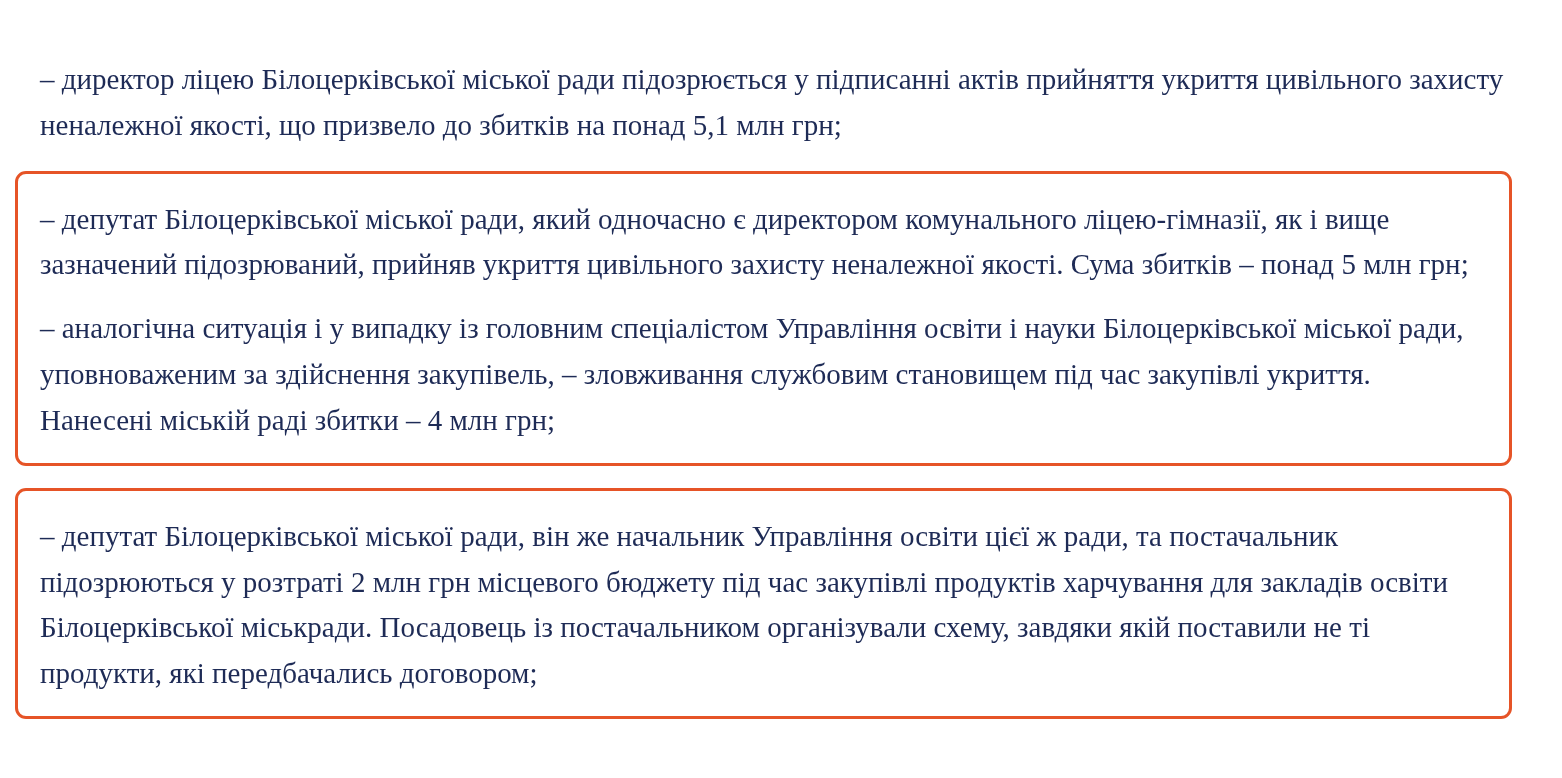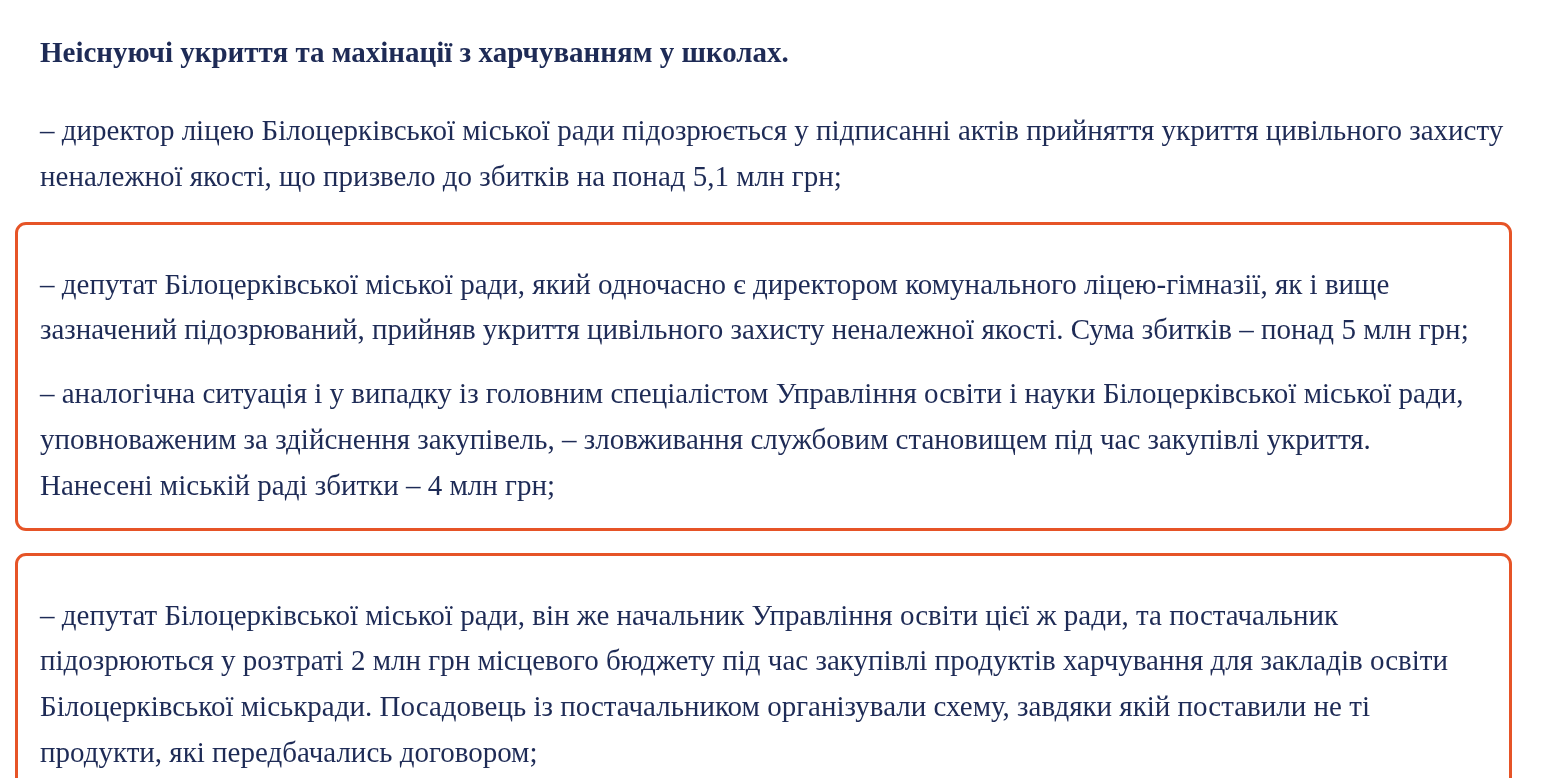--- a/index.html
+++ b/index.html
@@ -30,36 +30,35 @@
     margin: 6px 0 0 0;
     line-height: 1.55;
   }
   p.body-paragraph {
     margin: 33px 0 0 0;
   }
   .highlight-box {
     border: 3px solid var(--highlight-border);
     border-radius: 11px;
     margin: 22px 0 0 -25px;
-    padding: 28px 20px 19px 22px;
+    padding: 14px 20px 19px 22px;
     font-family: Liberation Serif, serif;
   }
   .highlight-box p.body-paragraph {
     margin-top: 9px;
   }
   .highlight-box p.body-paragraph + p.body-paragraph {
     margin-top: 18px;
   }
 </style>
 </head>
 <body>
 
 <div class="page">
 
-  <h1 class="doc-title">Неіснуючі укриття та махінації з харчуванням у школах.</h1>
 
   <p class="body-paragraph">– директор ліцею Білоцерківської міської ради підозрюється у підписанні актів прийняття укриття цивільного захисту неналежної якості, що призвело до збитків на понад 5,1 млн грн;</p>
 
   <div class="highlight-box">
     <p class="body-paragraph">– депутат Білоцерківської міської ради, який одночасно є директором комунального ліцею-гімназії, як і вище зазначений підозрюваний, прийняв укриття цивільного захисту неналежної якості. Сума збитків – понад 5 млн грн;</p>
     <p class="body-paragraph">– аналогічна ситуація і у випадку із головним спеціалістом Управління освіти і науки Білоцерківської міської ради, уповноваженим за здійснення закупівель, – зловживання службовим становищем під час закупівлі укриття. Нанесені міській раді збитки – 4 млн грн;</p>
   </div>
 
 
   <div class="highlight-box">

